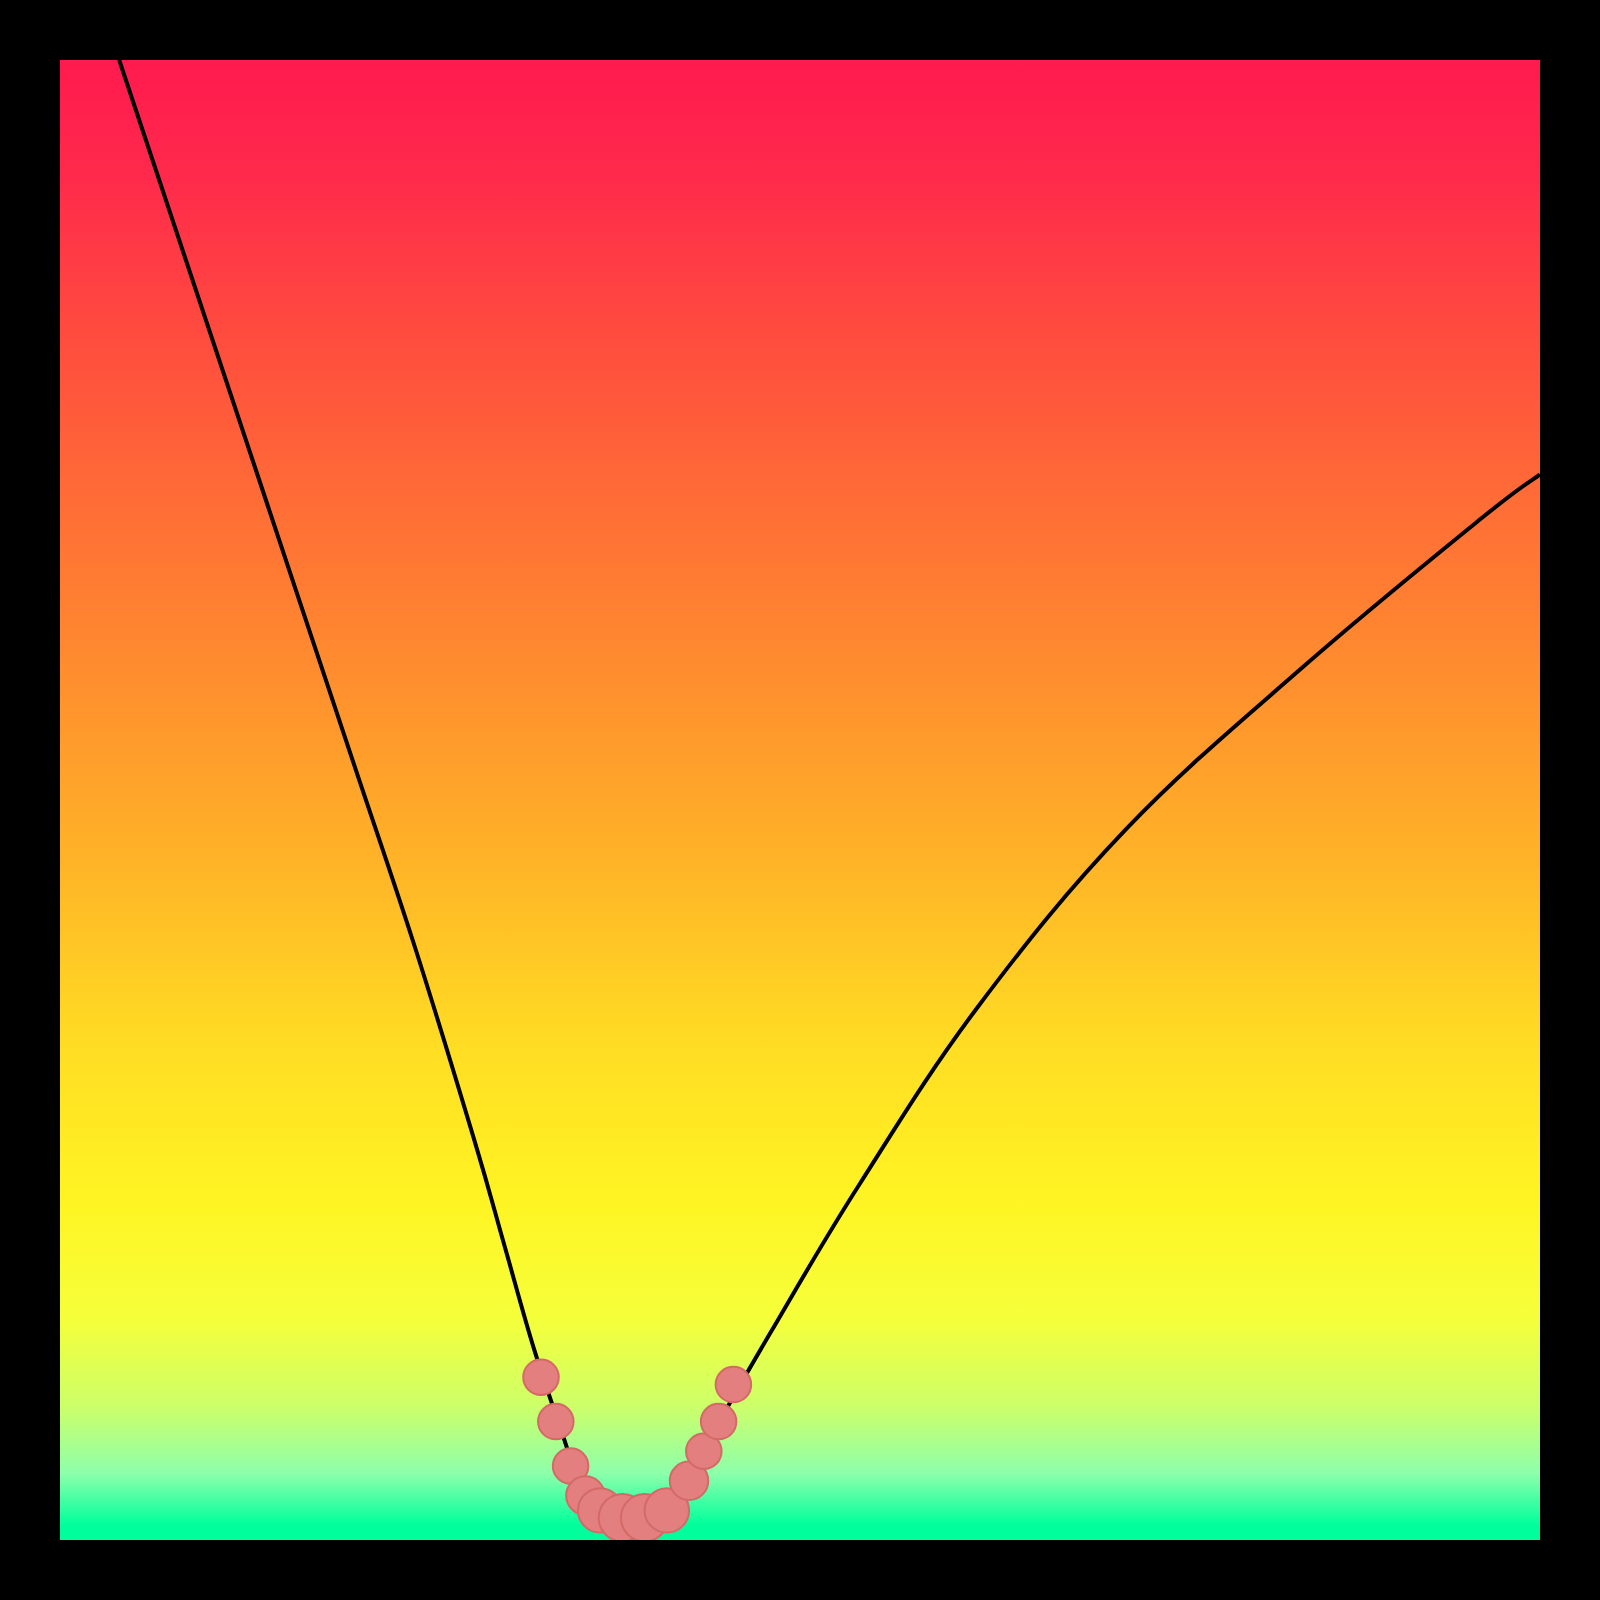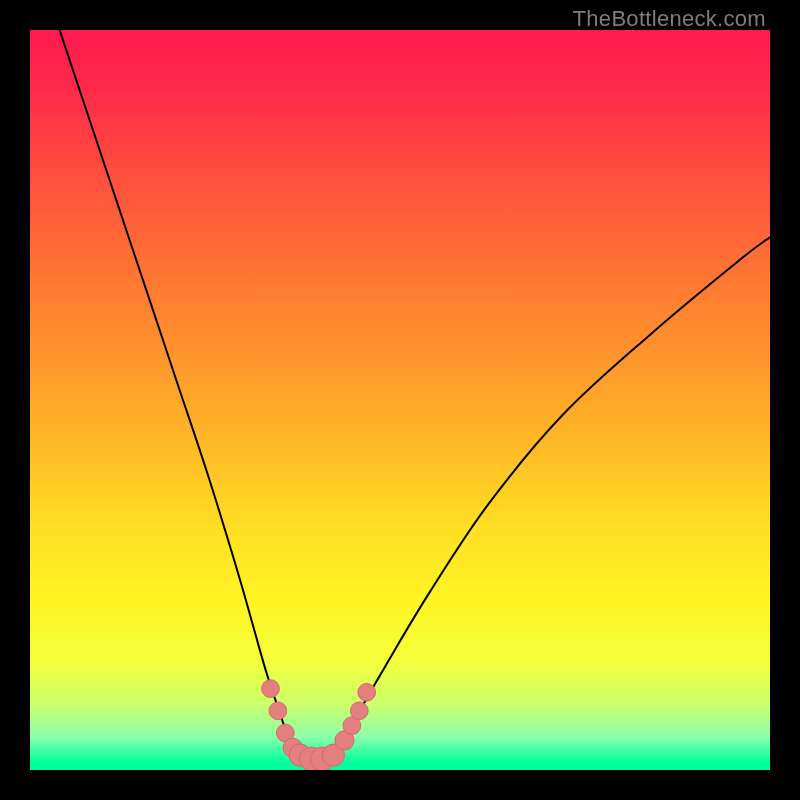--- a/index.html
+++ b/index.html
@@ -80,14 +80,13 @@
           <circle cx="281.20" cy="728.90" r="11.84" fill="#e37f7e" stroke="#d46a68" stroke-width="1"></circle>
           <circle cx="292.30" cy="728.90" r="11.84" fill="#e37f7e" stroke="#d46a68" stroke-width="1"></circle>
           <circle cx="303.40" cy="725.20" r="11.10" fill="#e37f7e" stroke="#d46a68" stroke-width="1"></circle>
           <circle cx="314.50" cy="710.40" r="9.62" fill="#e37f7e" stroke="#d46a68" stroke-width="1"></circle>
           <circle cx="321.90" cy="695.60" r="8.88" fill="#e37f7e" stroke="#d46a68" stroke-width="1"></circle>
           <circle cx="329.30" cy="680.80" r="8.88" fill="#e37f7e" stroke="#d46a68" stroke-width="1"></circle>
           <circle cx="336.70" cy="662.30" r="8.88" fill="#e37f7e" stroke="#d46a68" stroke-width="1"></circle>
         </g>
     </svg>
   </div>
-  <div class="watermark">TheBottleneck.com</div>
 </div>
 
 </body></html>

